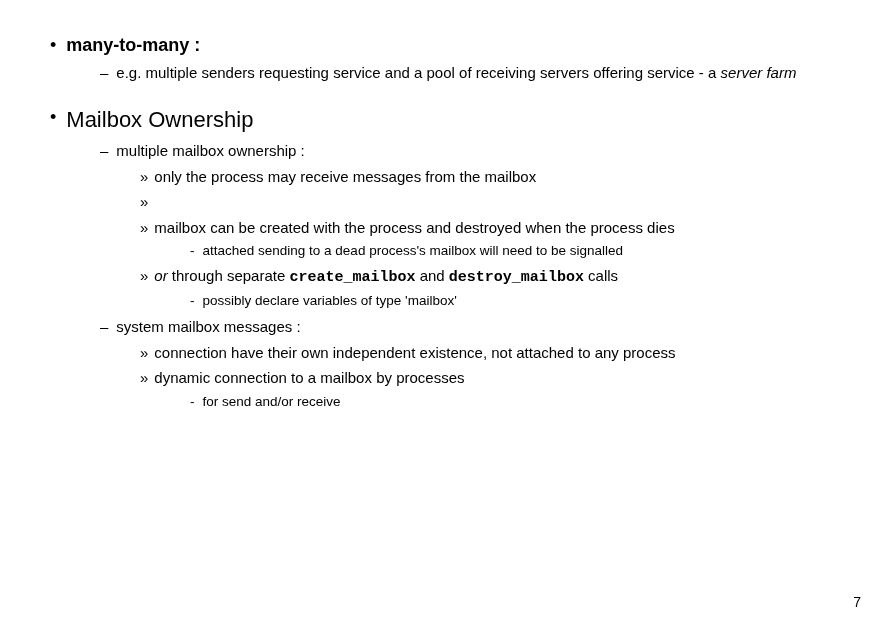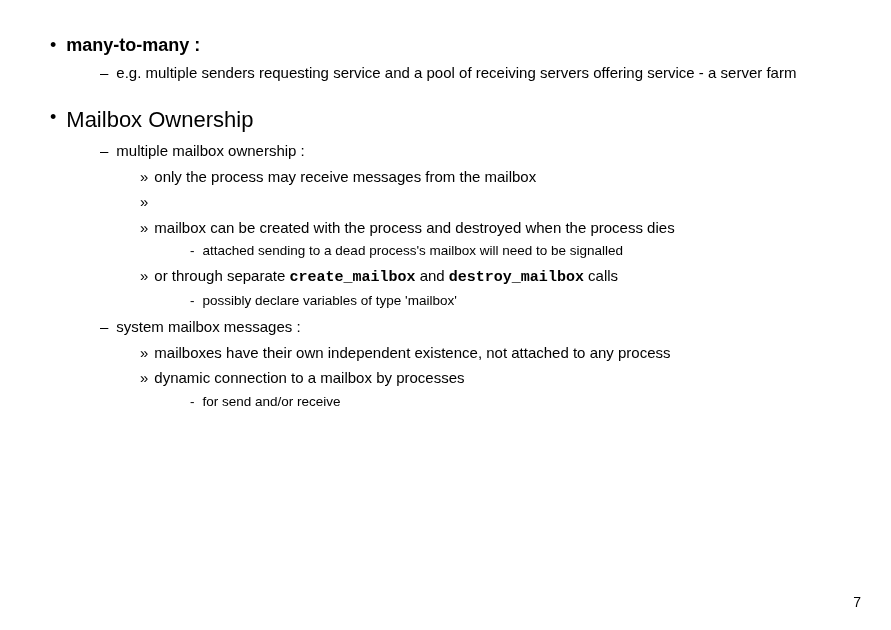--- a/index.html
+++ b/index.html
@@ -52,20 +52,21 @@
       line-height: 1.5;
     }
 
     .bold-mono {
       font-weight: bold;
       font-family: 'Courier New', Courier, monospace;
       text-align: right;
     }
 
     .italic {
+      font-style: italic;
       margin-top: 48px;
     }
 
     .page-number {
       position: absolute;
       bottom: 20px;
       right: 30px;
       font-size: 14px;
       color: #000;
     }
@@ -138,21 +139,21 @@
 
     <div style="margin-left:50px; margin-top:5px;">
       <div class="line">
         <span style="margin-right:8px; flex-shrink:0;">–</span>
         <span>system mailbox messages :</span>
       </div>
 
       <div style="margin-left:40px; margin-top:3px;">
         <div class="line">
           <span style="margin-right:6px; flex-shrink:0;">»</span>
-          <span>mailboxes have their own independent existence, not attached to any process</span>
+          <span>connection have their own independent existence, not attached to any process</span>
         </div>
 
         <div class="line" style="margin-top:3px;">
           <span style="margin-right:6px; flex-shrink:0;">»</span>
           <span>dynamic connection to a mailbox by processes</span>
         </div>
         <div style="margin-left:50px; margin-top:2px;">
           <div class="line-small">
             <span style="margin-right:8px; flex-shrink:0;">-</span>
             <span>for send and/or receive</span>

